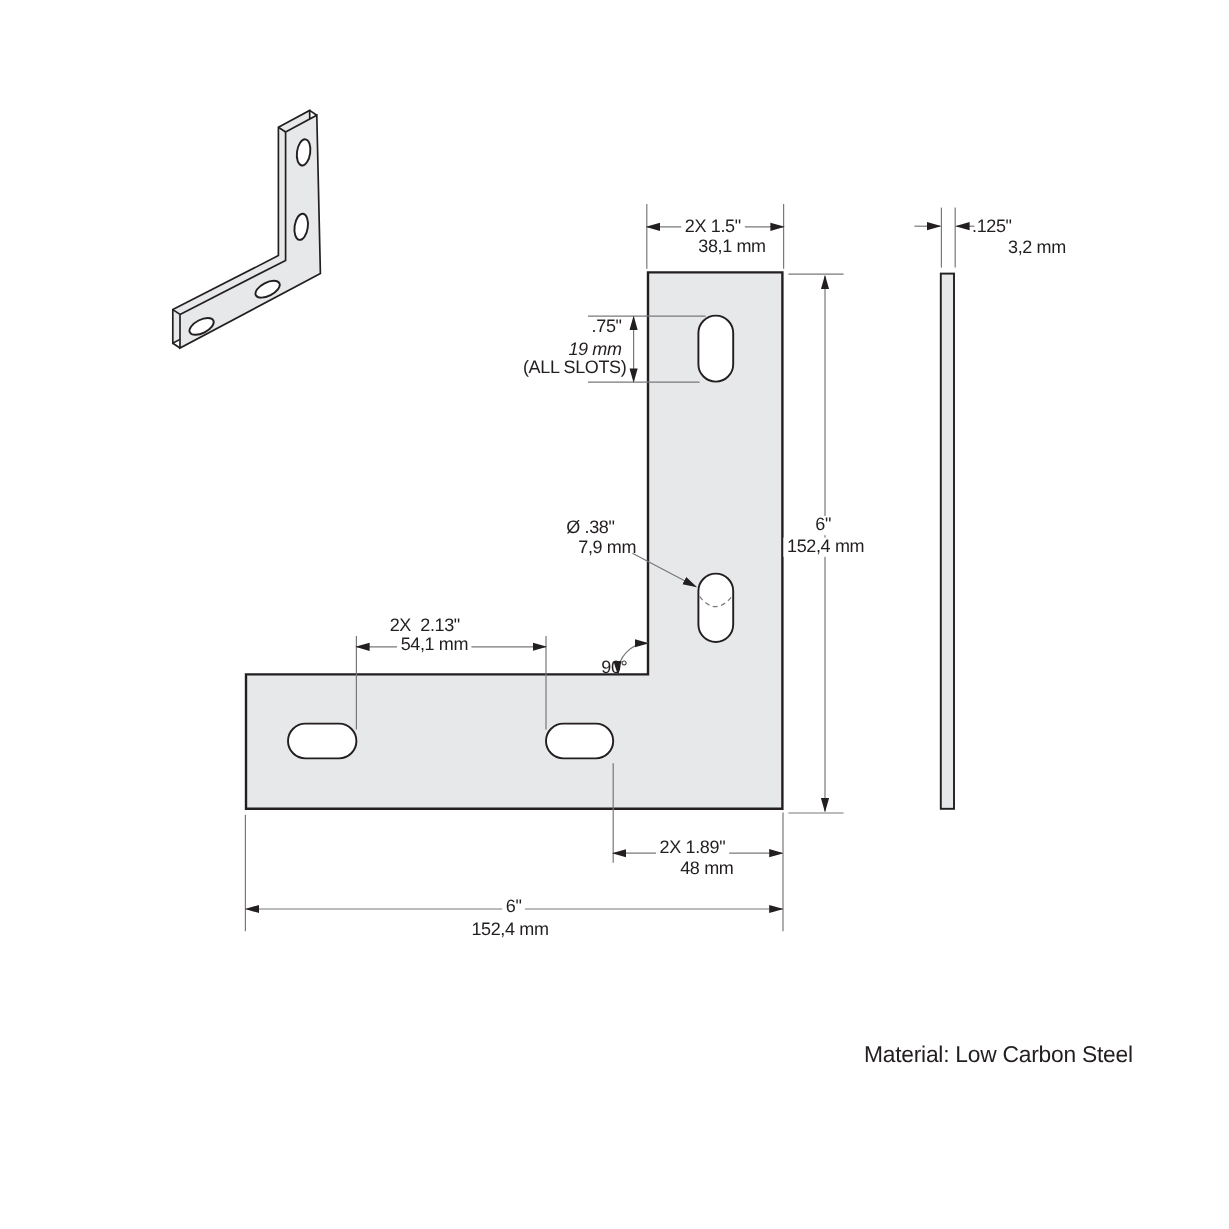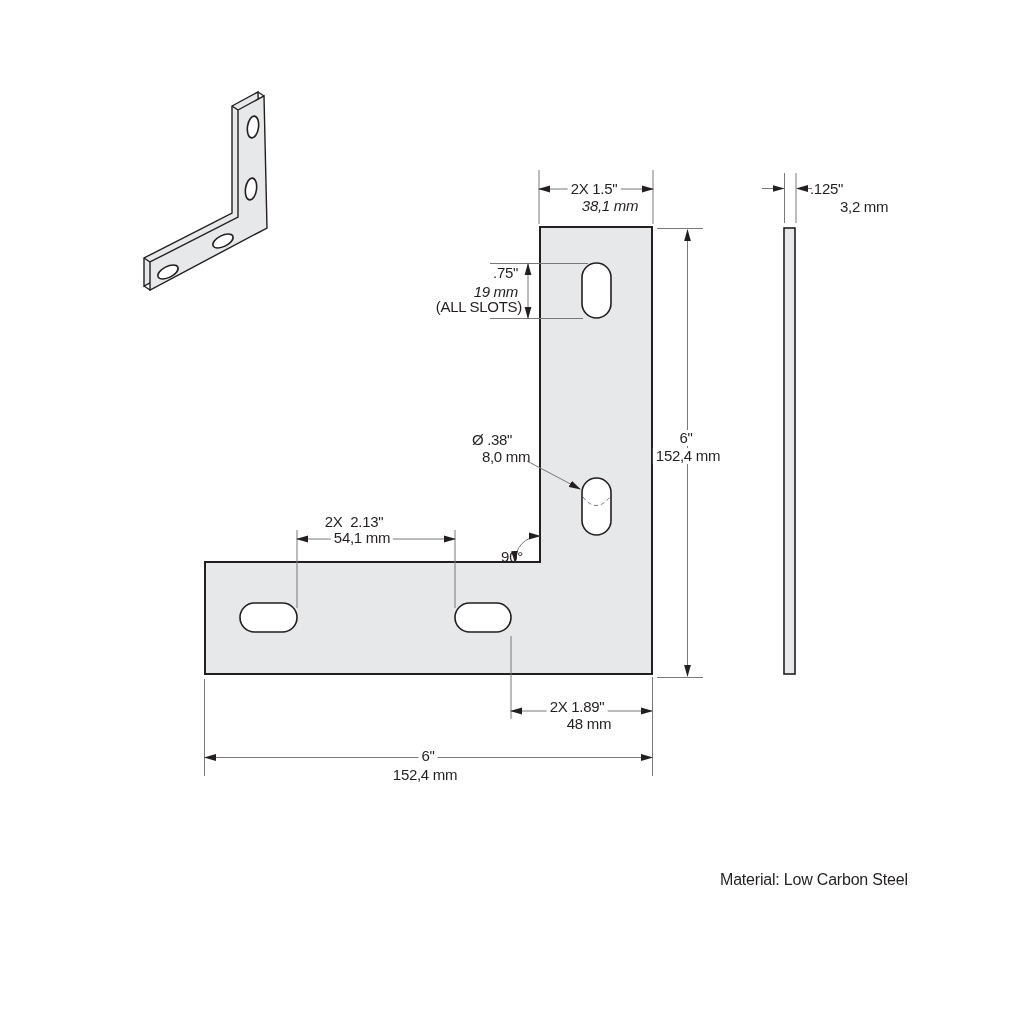--- a/index.html
+++ b/index.html
@@ -17,21 +17,21 @@
   .iso{fill:var(--part-fill);stroke:var(--part-outline);stroke-width:1.4;}
   .slot{fill:#ffffff;stroke:var(--part-outline);stroke-width:1.6;}
   .dim{stroke:var(--dim-line);stroke-width:1;fill:none;}
   .dash{stroke:var(--dim-line);stroke-width:1;fill:none;stroke-dasharray:4 3;}
   #arrow path{fill:var(--part-outline);}
   .lbl{position:absolute;font-size:15px;line-height:16px;letter-spacing:-0.3px;
        color:var(--text);white-space:pre;transform:translate(-50%,-50%);z-index:2;}
   .lbl.bg{background:var(--background);padding:0 3px;}
   .lbl.lft{transform:translateY(-50%);}
   .lbl.rgt{transform:translateY(-50%);text-align:right;}
-  .note{font-size:16px;letter-spacing:-0.2px;}
+  .note{font-size:19px;letter-spacing:-0.2px;}
 </style>
 </head>
 <body>
 
 <div id="stage">
 
   <svg id="linework" width="1024" height="1024" viewBox="0 0 1024 1024">
     <defs>
       <marker id="arrow" viewBox="0 0 12 8" refX="11" refY="4" markerWidth="12" markerHeight="8" markerUnits="userSpaceOnUse" orient="auto-start-reverse">
         <path d="M12 4 L0 0.6 L0 7.4 Z"></path>
@@ -109,31 +109,31 @@
     </g>
 
     <g>
       <line class="dim" x1="204.5" y1="679" x2="204.5" y2="776"></line>
       <line class="dim" x1="652.5" y1="677" x2="652.5" y2="776"></line>
       <line class="dim" x1="205" y1="757.5" x2="652" y2="757.5" marker-start="url(#arrow)" marker-end="url(#arrow)"></line>
     </g>
   </svg>
 
   <div class="lbl bg" style="left:594px;top:189px;">2X 1.5"</div>
-  <div class="lbl" style="left:610px;top:206px;font-style:italic;">38,1 mm</div>
+  <div class="lbl" style="left:610px;top:206px;">38,1 mm</div>
 
   <div class="lbl lft" style="left:810px;top:189px;">.125"</div>
   <div class="lbl lft" style="left:807px;top:207px;margin-left:33px;">3,2 mm</div>
 
   <div class="lbl rgt" style="right:506px;top:273px;">.75"</div>
   <div class="lbl rgt" style="right:506px;top:292px;font-style:italic;">19 mm</div>
   <div class="lbl rgt" style="right:502px;top:307px;">(ALL SLOTS)</div>
 
   <div class="lbl" style="left:492px;top:440px;">Ø .38"</div>
-  <div class="lbl" style="left:506px;top:457px;">8,0 mm</div>
+  <div class="lbl" style="left:506px;top:457px;">7,9 mm</div>
 
   <div class="lbl" style="left:512px;top:557px;">90°</div>
 
   <div class="lbl bg" style="left:686px;top:438px;">6"</div>
   <div class="lbl bg" style="left:688px;top:456px;">152,4 mm</div>
 
   <div class="lbl" style="left:354px;top:522px;">2X  2.13"</div>
   <div class="lbl bg" style="left:362px;top:538px;">54,1 mm</div>
 
   <div class="lbl bg" style="left:577px;top:707px;">2X 1.89"</div>

